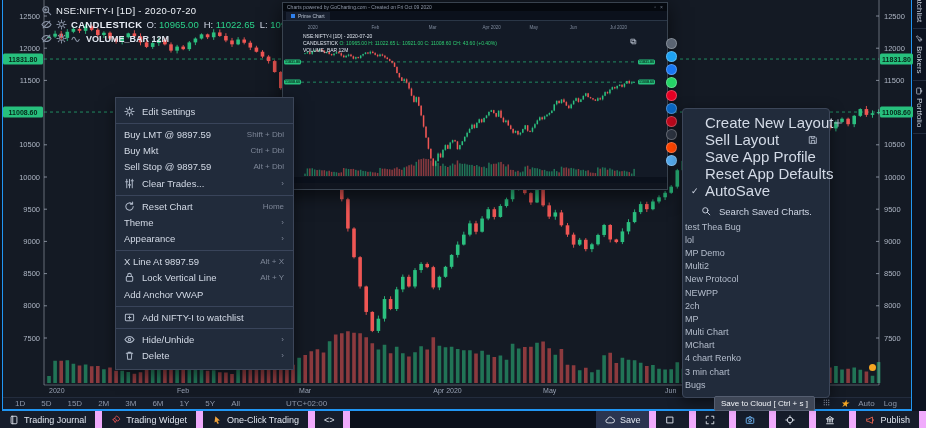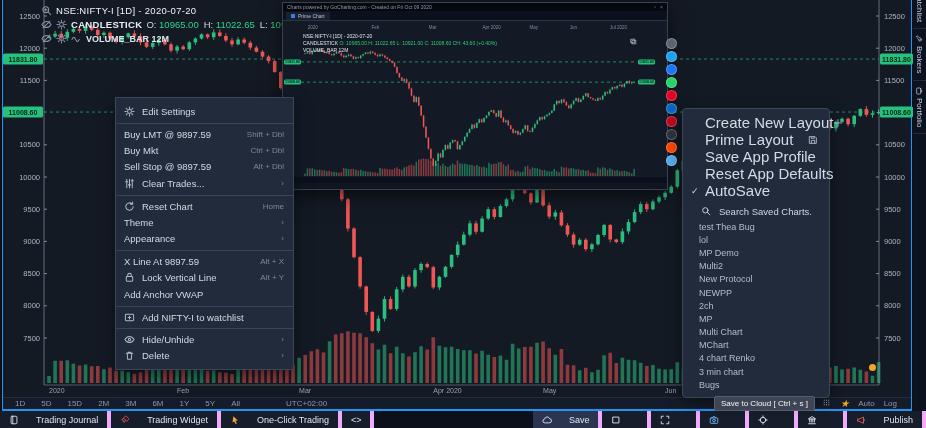--- a/index.html
+++ b/index.html
@@ -37,22 +37,22 @@
   #side-strip { position:absolute; right:0; top:0; width:13px; height:411px; background:#0c1220;
     z-index:6; overflow:hidden; }
   .vtab { writing-mode:vertical-rl; display:flex; align-items:center; gap:3px; color:#c2cad6;
     font-size:8px; padding:6px 0; border-bottom:1px solid #232c3d; width:13px; justify-content:flex-start; }
   .vtab svg { width:8px; height:8px; transform:rotate(90deg); }
   .vtab.cut { margin-top:-16px; }
 
   
   #bottom-bar { position:absolute; left:0; bottom:0; width:926px; height:17px; background:#0b101b;
     display:flex; align-items:stretch; z-index:10; font-size:9px; color:#dfe5ee; }
-  .bbtn { display:flex; align-items:center; gap:17px; padding:0 9px; background:#161d2b;
-    border-right:4px solid #f0abfc; cursor:pointer; white-space:nowrap; }
+  .bbtn { display:flex; align-items:center; gap:5px; padding:0 9px; background:#161d2b;
+    border-right:7px solid #f0abfc; cursor:pointer; white-space:nowrap; }
   .bbtn .ic { display:inline-flex; width:10px; height:10px; }
   .bbtn .ic svg { width:10px; height:10px; }
   .bbtn.hl { background:#2b3550; }
   #bb-right { margin-left:auto; display:flex; }
 
   
   #ctx-menu { position:absolute; left:115px; top:97px; width:179px; z-index:30;
     background:#212b3b; border:1px solid #3c4659; border-radius:0; padding:5px 0;
     box-shadow:0 4px 14px rgba(0,0,0,.5); }
   .mrow { display:flex; align-items:center; height:16.5px; padding:0 9px 0 8px; cursor:pointer; }
@@ -68,21 +68,21 @@
     box-shadow:0 4px 14px rgba(0,0,0,.5); }
   .lrow { display:flex; align-items:center; height:17px; padding:0 11px 0 8px; cursor:pointer; }
   .lrow .mic { width:14px; display:inline-flex; color:#cfd6e4; font-size:9px; flex:none; }
   .lrow .mlabel { font-size:15px; color:#d3dae6; flex:1; white-space:nowrap; }
   .lrow .ricon { display:inline-flex; color:#aeb8c8; }
   .lrow .ricon svg { width:10px; height:10px; }
   #search-row { display:flex; align-items:center; height:18px; padding:0 11px 0 18px; gap:8px;
     margin-top:3px; }
   #search-row svg { width:10px; height:10px; color:#cfd6e4; }
   #search-row .mlabel { font-size:9.5px; color:#cfd6e4; }
-  .crow { display:flex; align-items:center; height:13.2px; padding:0 11px 0 16px; cursor:pointer;
+  .crow { display:flex; align-items:center; height:13.2px; padding:0 11px 0 2px; cursor:pointer;
     font-size:9px; color:#b4bdcc; white-space:nowrap; }
 
   
   #popup { position:absolute; left:282px; top:2px; width:386px; height:188px; z-index:20;
     background:#10151f; border:1px solid #39434f; box-shadow:0 5px 18px rgba(0,0,0,.6); }
   #popup-title { height:8px; background:#05090f; display:flex; align-items:center;
     font-size:5px; color:#8f98a8; padding:0 4px; white-space:nowrap; }
   #popup-title .win { margin-left:auto; display:flex; gap:4px; color:#707a8a; font-size:5px; }
   #popup-tabs { height:9px; background:#0b111c; display:flex; align-items:center; padding:0 3px; }
   #popup-tab { background:#182030; color:#b7c0cf; font-size:5px; padding:1px 5px; display:flex;
@@ -830,21 +830,21 @@
           <span class="mlabel">Create New Layout</span>
           <span class="ricon">
             <svg viewBox="0 0 12 12" fill="none" stroke="currentColor" stroke-width="1.1" stroke-linecap="round" stroke-linejoin="round">
               <path d="M6 2v8M2 6h8"></path>
             </svg>
           </span>
         </div>
 
         <div class="lrow">
           <span class="mic"></span>
-          <span class="mlabel">Prime Layout</span>
+          <span class="mlabel">Sell Layout</span>
           <span class="ricon">
             <svg viewBox="0 0 12 12" fill="none" stroke="currentColor" stroke-width="1.1" stroke-linecap="round" stroke-linejoin="round">
               <path d="M2 2h6.5L10 3.5V10H2z"></path>
               <path d="M4 10V6.5h4V10M4 2v2h3.5V2"></path>
             </svg>
           </span>
         </div>
 
         <div class="lrow">
           <span class="mic"></span>

